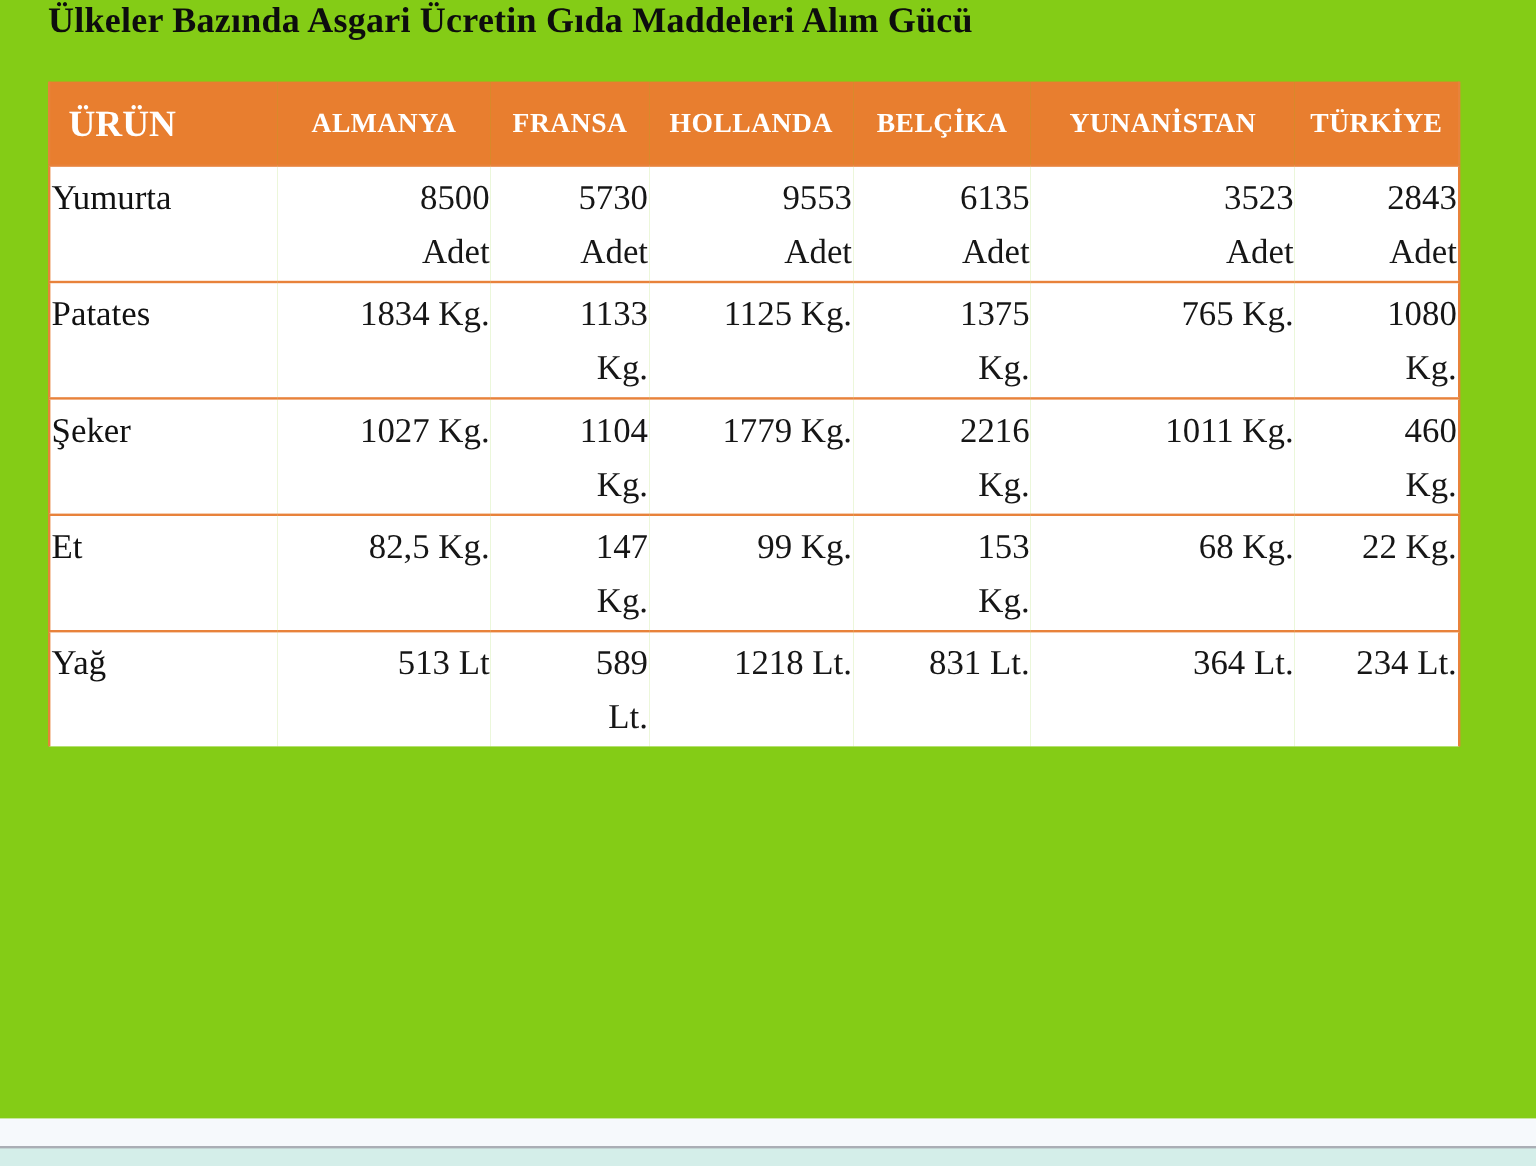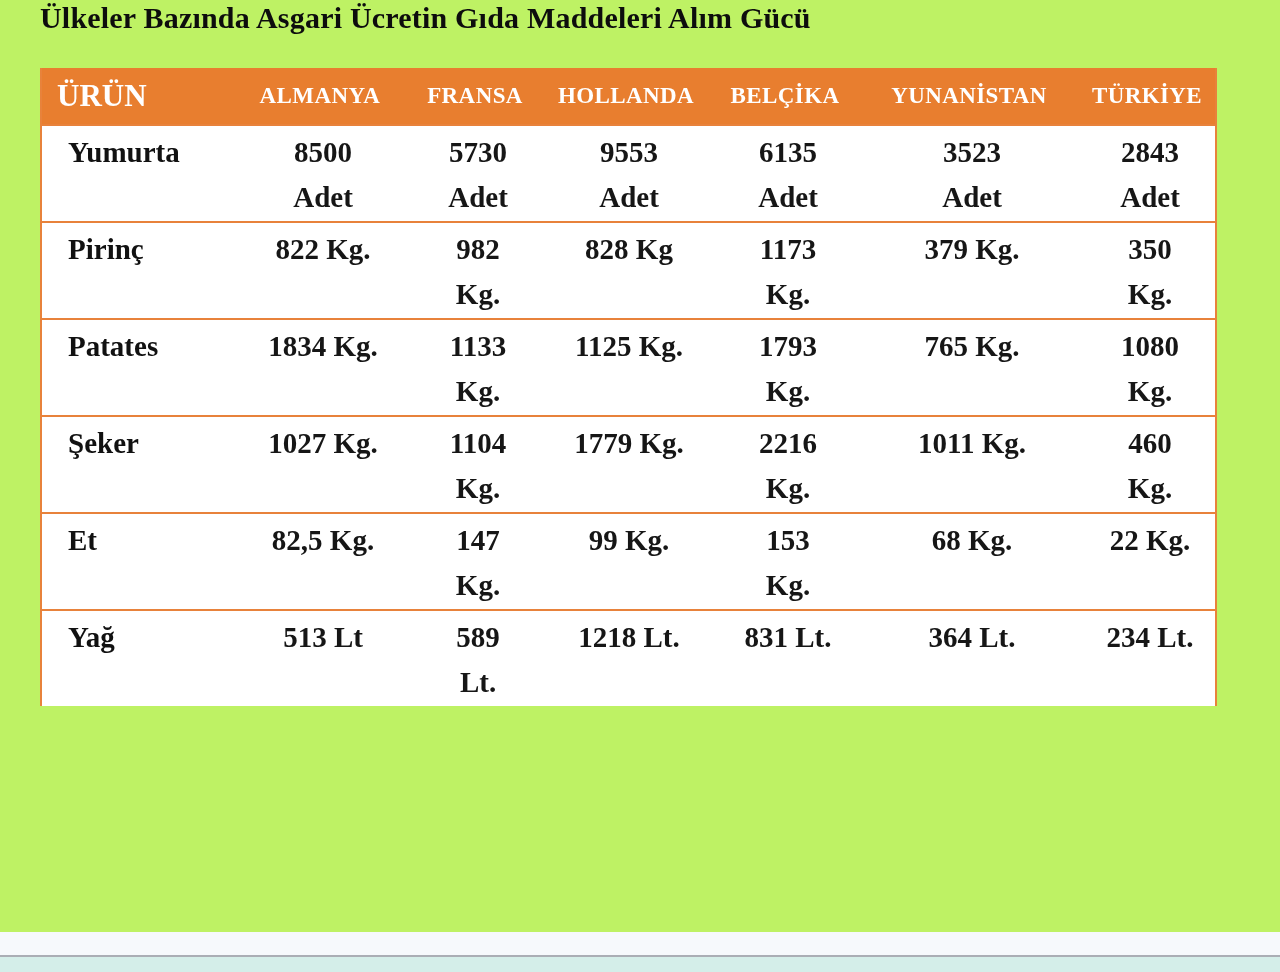--- a/index.html
+++ b/index.html
@@ -3,50 +3,50 @@
 <meta charset="utf-8">
 <style>
   :root{
     --header-bg:#E87E2F;
     --border:#E8823B;
     --footer-teal:#D4EEE9;
   }
   *{box-sizing:border-box;}
   html,body{margin:0;padding:0;background:#fff;}
   .page{
-    position:relative;width:1280px;height:972px;background:#bef264;
+    position:relative;width:1280px;height:972px;background:#84cc16;
     overflow:hidden;font-family:"Liberation Serif","DejaVu Serif",serif;color:#141414;
   }
   .title{
     position:absolute;top:1px;left:40px;margin:0;
     font-size:30px;font-weight:700;color:#0d0d0d;letter-spacing:0.2px;
   }
   table.food{
     position:absolute;top:68px;left:40px;width:1175px;
     border-collapse:collapse;table-layout:fixed;
     border-left:2px solid var(--border);
     border-right:2px solid var(--border);
   }
   thead th{
-    background:var(--header-bg);color:#ffffff;height:57px;
+    background:var(--header-bg);color:#ffffff;height:70px;
     font-weight:700;vertical-align:middle;padding:0;
   }
   thead th.prod-h{text-align:left;padding-left:15px;font-size:31px;}
   thead th.country-h{font-size:23px;text-align:center;letter-spacing:0.4px;}
   tbody tr{height:93px;}
   tbody th,tbody td{
     vertical-align:top;border-top:2px solid var(--border);
     padding-top:4px;font-size:29px;line-height:45px;background:#ffffff;
   }
   tbody th.prod{
-    text-align:left;font-weight:700;padding-left:26px;color:#111;
+    text-align:left;font-weight:400;padding-left:1px;color:#111;
   }
   tbody td.val{
-    white-space:pre-line;text-align:center;padding-left:7px;
-    font-weight:700;color:#161616;
+    white-space:pre-line;text-align:right;padding-left:7px;
+    font-weight:400;color:#161616;
   }
   .strip-light{
     position:absolute;left:0;top:932px;width:1280px;height:25px;
     background:#f6f9fc;
   }
   .strip-teal{
     position:absolute;left:0;top:955px;width:1280px;height:17px;
     background:var(--footer-teal);border-top:2px solid #aaaeb5;
   }
 </style>
@@ -88,38 +88,26 @@
         <td class="val">9553
 Adet</td>
         <td class="val">6135
 Adet</td>
         <td class="val">3523
 Adet</td>
         <td class="val">2843
 Adet</td>
       </tr>
       <tr>
-        <th class="prod">Pirinç</th>
-        <td class="val">822 Kg.</td>
-        <td class="val">982
-Kg.</td>
-        <td class="val">828 Kg</td>
-        <td class="val">1173
-Kg.</td>
-        <td class="val">379 Kg.</td>
-        <td class="val">350
-Kg.</td>
-      </tr>
-      <tr>
         <th class="prod">Patates</th>
         <td class="val">1834 Kg.</td>
         <td class="val">1133
 Kg.</td>
         <td class="val">1125 Kg.</td>
-        <td class="val">1793
+        <td class="val">1375
 Kg.</td>
         <td class="val">765 Kg.</td>
         <td class="val">1080
 Kg.</td>
       </tr>
       <tr>
         <th class="prod">Şeker</th>
         <td class="val">1027 Kg.</td>
         <td class="val">1104
 Kg.</td>

